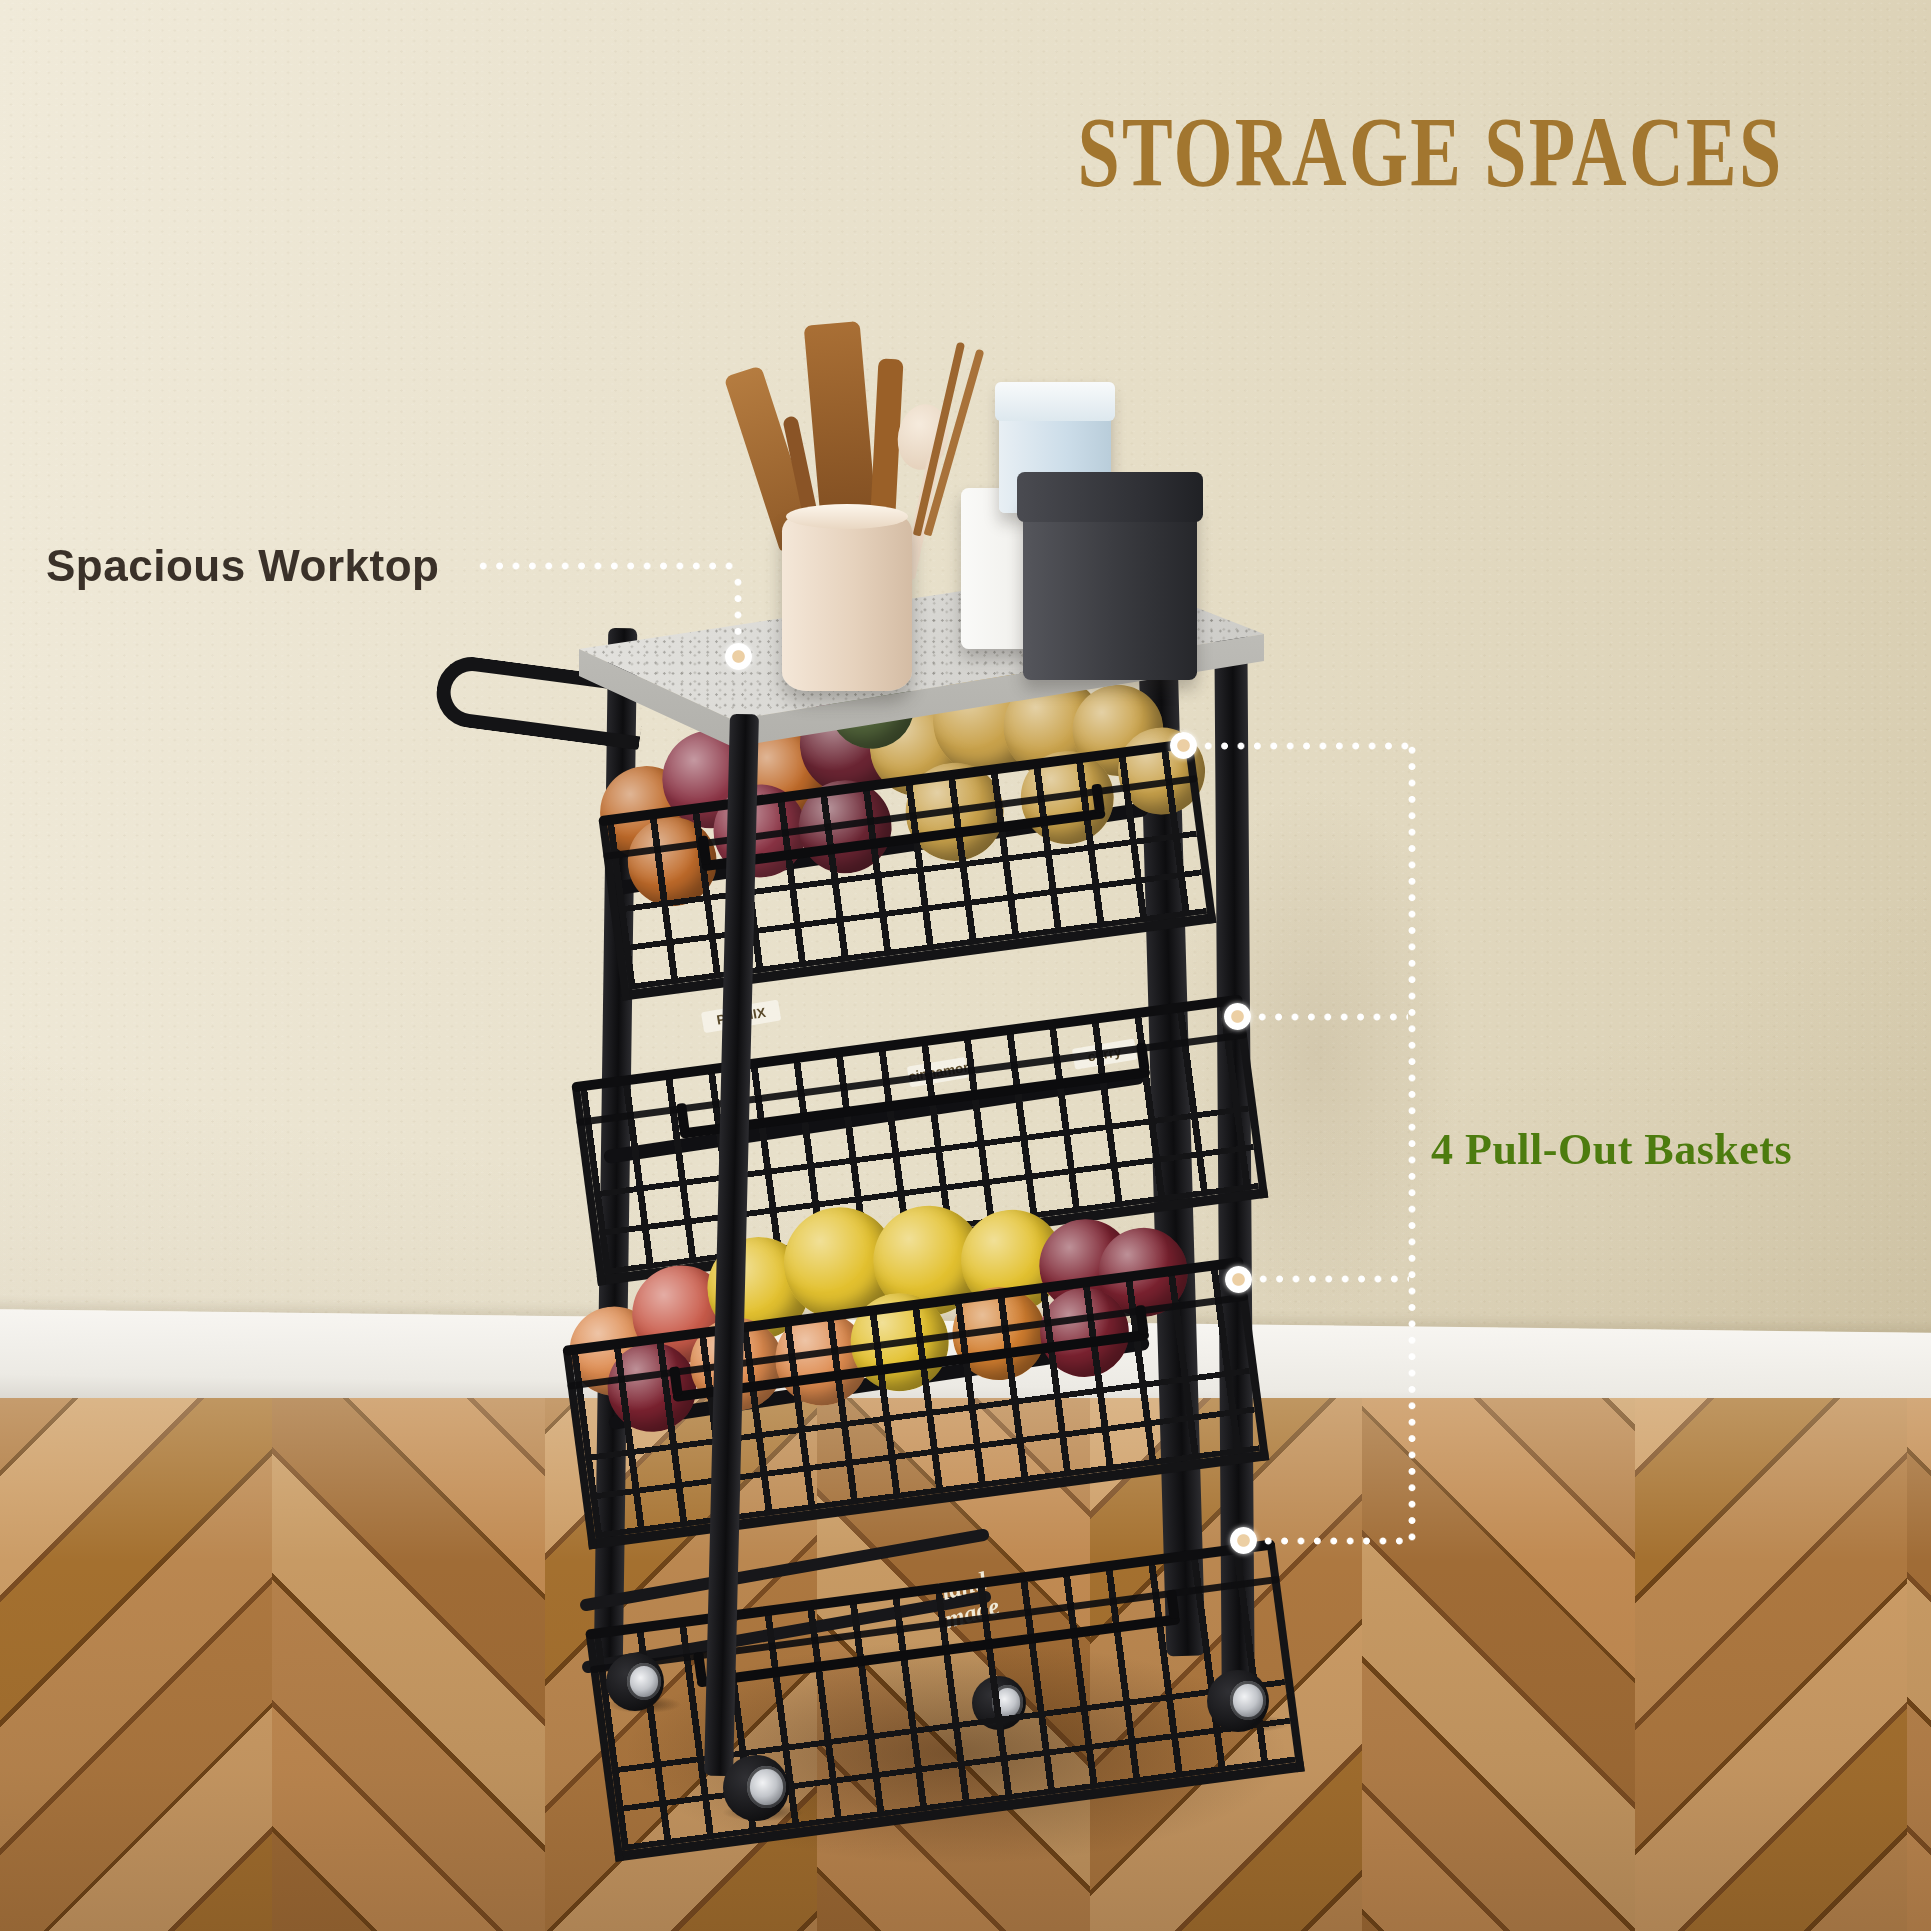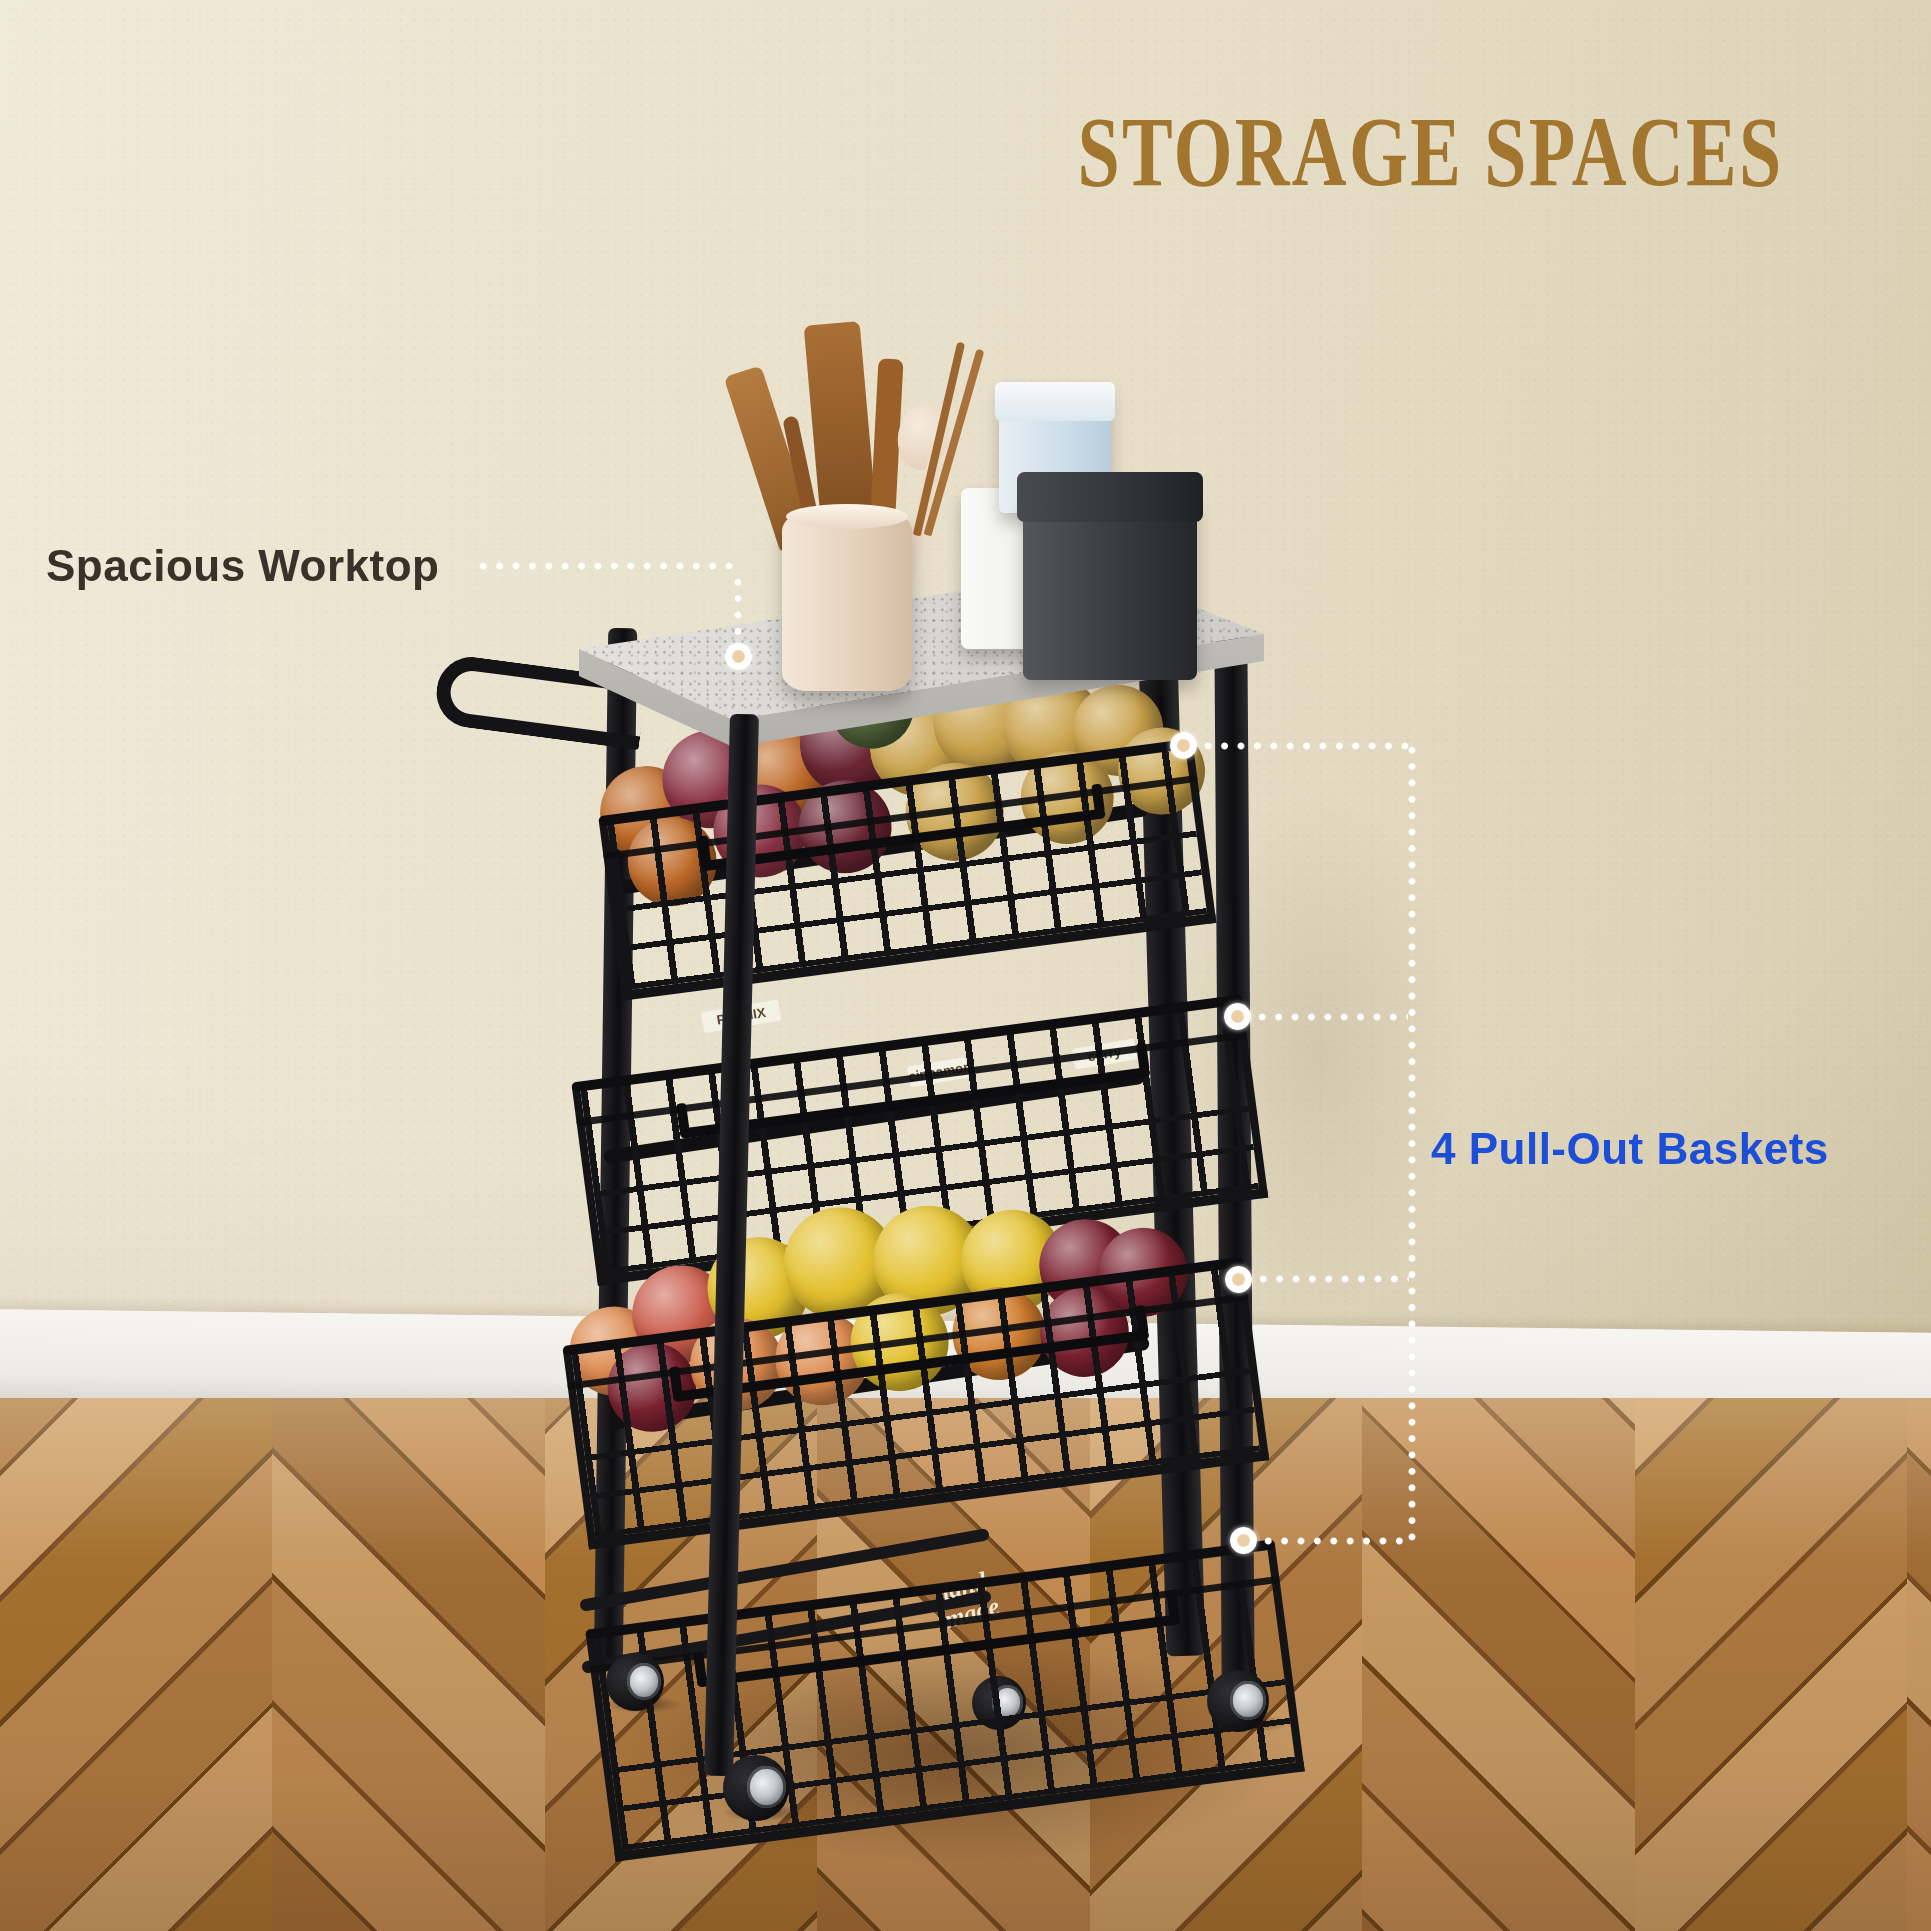--- a/index.html
+++ b/index.html
@@ -326,21 +326,21 @@
   <div class="wheel" style="left:606px;top:1653px;width:58px;height:58px;z-index:12;"></div>
   <div class="wheel" style="left:723px;top:1755px;width:66px;height:66px;z-index:25;"></div>
   <div class="wheel" style="left:1207px;top:1670px;width:62px;height:62px;z-index:12;"></div>
 
   <div style="z-index:30;left:0;top:0;">
     <div class="side-label lbl-worktop" style="color: rgb(58, 49, 41); text-align: right;">Spacious Worktop</div>
     <div class="dots-h" style="left:475px;top:562px;width:263px;"></div>
     <div class="dots-v" style="left:734px;top:574px;height:73px;"></div>
     <div class="cdot" style="left:725px;top:643px;"></div>
 
-    <div class="side-label lbl-baskets" style="color: #1d4ed8;">4 Pull-Out Baskets</div>
+    <div class="side-label lbl-baskets" style="color: #4d7c0f; font-family: Liberation Serif, serif;">4 Pull-Out Baskets</div>
     <div class="dots-v" style="left:1408px;top:742px;height:803px;"></div>
     <div class="dots-h" style="left:1200px;top:742px;width:209px;"></div>
     <div class="dots-h" style="left:1254px;top:1013px;width:154px;"></div>
     <div class="dots-h" style="left:1255px;top:1275px;width:154px;"></div>
     <div class="dots-h" style="left:1260px;top:1537px;width:150px;"></div>
     <div class="cdot" style="left:1170px;top:732px;"></div>
     <div class="cdot" style="left:1224px;top:1003px;"></div>
     <div class="cdot" style="left:1225px;top:1266px;"></div>
     <div class="cdot" style="left:1230px;top:1527px;"></div>
   </div>

